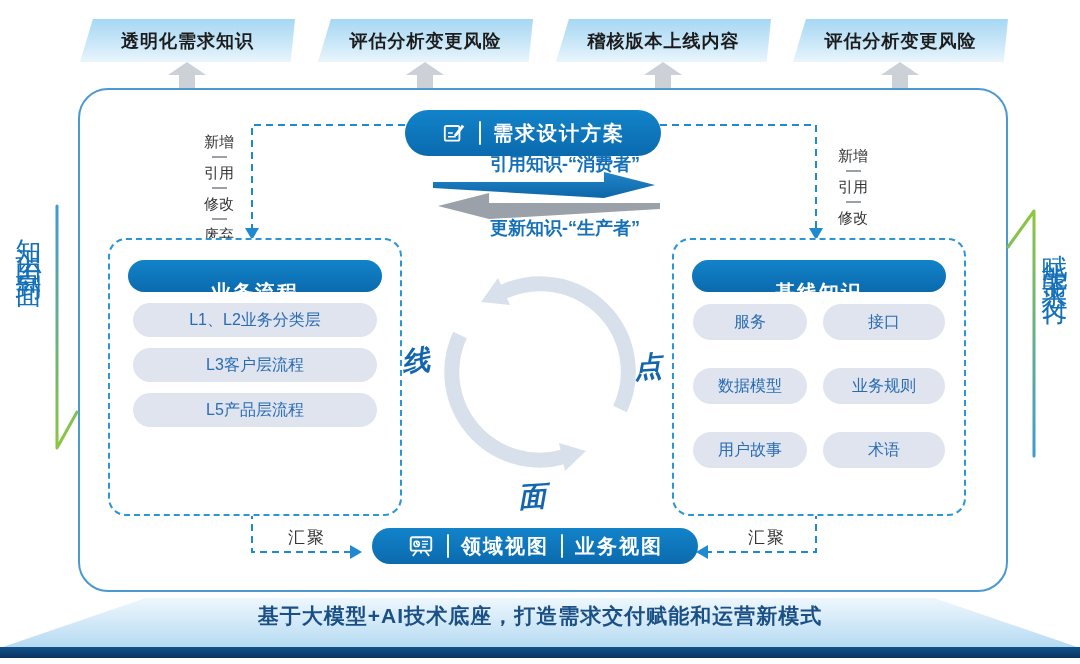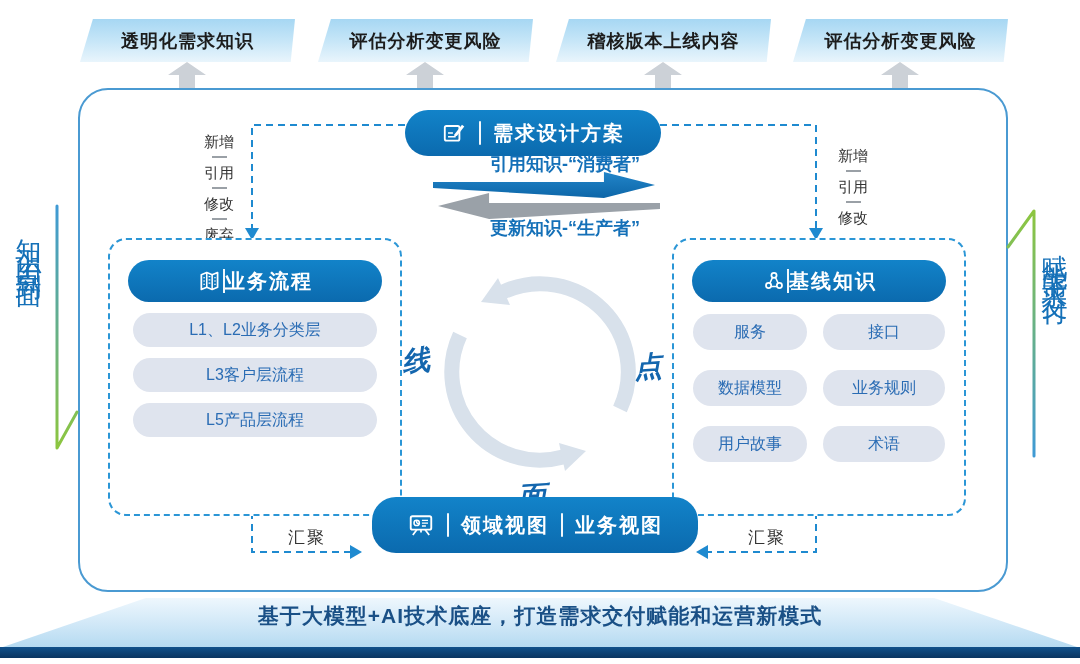--- a/index.html
+++ b/index.html
@@ -22,29 +22,29 @@
   
   .pill{position:absolute;display:flex;align-items:center;justify-content:center;gap:12px;
         background:linear-gradient(180deg,#1283c9,#0b6aae);border-radius:24px;color:#fff;}
   .pill .vdiv{width:2px;height:24px;background:rgba(255,255,255,.95);border-radius:1px;}
   .pill .plabel{font-size:20px;font-weight:bold;letter-spacing:2px;}
   .pill svg{display:block;}
 
   
   .dash-box{position:absolute;top:238px;width:290px;height:274px;
             border:2px dashed #2b96d6;border-radius:18px;background:#fff;}
-  .dash-box .head{position:relative;margin:20px auto 6px;width:254px;height:42px;
-            display:flex;align-items:center;justify-content:center;gap:0;
-            background:linear-gradient(180deg,#1283c9,#0b6aae);border-radius:23px;color:#fff;}
+  .dash-box .head{position:relative;margin:20px auto 6px;width:254px;height:32px;
+            display:flex;align-items:center;justify-content:center;gap:16px;
+            background:linear-gradient(180deg,#1283c9,#0b6aae);border-radius:23px;color:#fff;flex-direction:column;}
   .dash-box .head .plabel{font-size:20px;font-weight:bold;letter-spacing:2px;}
   .dash-box .head .vdiv{width:2px;height:24px;background:rgba(255,255,255,.95);}
   .item{background:#dfe4ee;color:#2a6cb4;font-size:16px;text-align:center;
         border-radius:18px;}
   .left-items .item{width:244px;height:34px;line-height:34px;margin:11px auto;}
-  .grid-items{display:grid;grid-template-columns:114px 122px;gap:20px 16px;
+  .grid-items{display:grid;grid-template-columns:114px 122px;gap:28px 16px;
         justify-content:center;margin-top:12px;}
   .grid-items .item{height:36px;line-height:36px;}
 
   
   .ops{position:absolute;display:flex;flex-direction:column;align-items:center;
        font-size:15px;color:#333;}
   .ops span{line-height:19px;}
   .ops span:not(:last-child)::after{content:"";display:block;width:15px;height:2px;
        background:#9aa0a6;margin:5px auto;}
 
@@ -207,21 +207,21 @@
     </div>
   </div>
 
   <span class="cyc" style="left:402px;top:342px;transform:rotate(-6deg);">线</span>
   <span class="cyc" style="left:634px;top:348px;transform:rotate(-4deg);">点</span>
   <span class="cyc" style="left:518px;top:478px;transform:rotate(-4deg);">面</span>
 
   <span class="conv" style="left:288px;top:526px;">汇聚</span>
   <span class="conv" style="left:748px;top:526px;">汇聚</span>
 
-  <div class="pill" style="left:372px;top:497px;width:326px;height:56px;">
+  <div class="pill" style="left:372px;top:528px;width:326px;height:36px;">
     <svg width="28" height="28" viewBox="0 0 24 24">
       <rect x="3.2" y="4.5" width="17.6" height="11.5" rx="1.5" fill="none" stroke="#fff" stroke-width="1.6"></rect>
       <circle cx="8.3" cy="10.2" r="2.3" fill="none" stroke="#fff" stroke-width="1.3"></circle>
       <path d="M8.3 10.2V7.9M8.3 10.2l2 1.1" stroke="#fff" stroke-width="1.1"></path>
       <path d="M12.8 8h5.2M12.8 10.4h5.2M12.8 12.8h3.4" stroke="#fff" stroke-width="1.2"></path>
       <path d="M8.4 16l-3.4 4.5M15.6 16l3.4 4.5M12 16v2.4" stroke="#fff" stroke-width="1.5"></path>
     </svg>
     <span class="vdiv"></span>
     <span class="plabel">领域视图</span>
     <span class="vdiv"></span>

